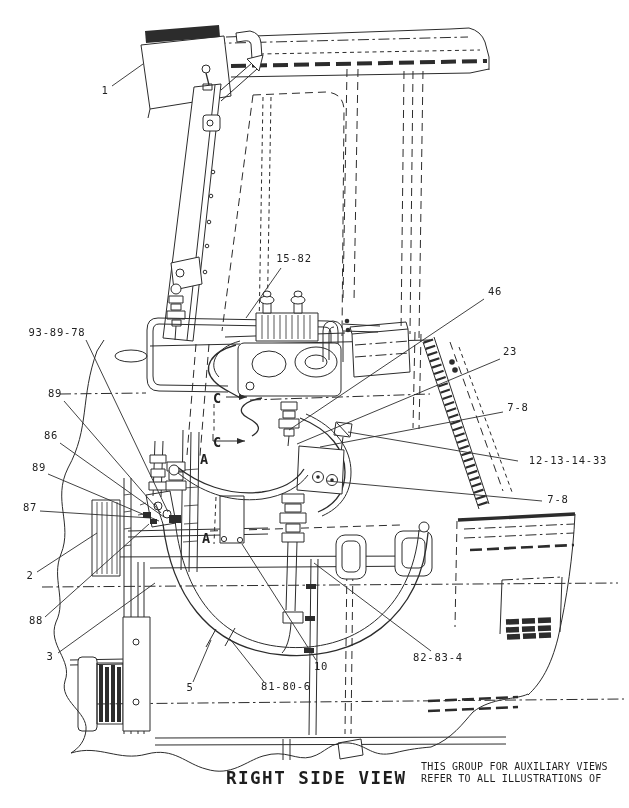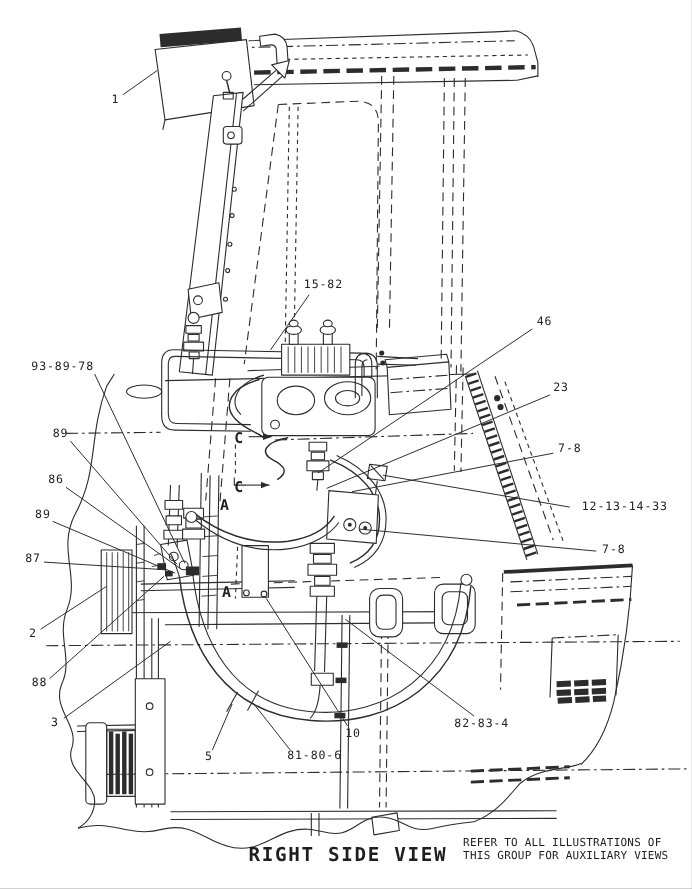--- a/index.html
+++ b/index.html
@@ -329,16 +329,16 @@
   <g id="marks">
         <text x="217" y="403" text-anchor="middle" class="sec">C</text>
         <text x="217" y="447" text-anchor="middle" class="sec">C</text>
         <text x="204" y="464" text-anchor="middle" class="sec">A</text>
         <text x="206" y="543" text-anchor="middle" class="sec">A</text>
       </g>
 </svg>
 
 <div class="caption">RIGHT SIDE VIEW</div>
 <div class="note">
+  <div>THIS GROUP FOR AUXILIARY VIEWS</div>
   <div>REFER TO ALL ILLUSTRATIONS OF</div>
-  <div>THIS GROUP FOR AUXILIARY VIEWS</div>
 </div>
 </div>
 
 </body></html>

